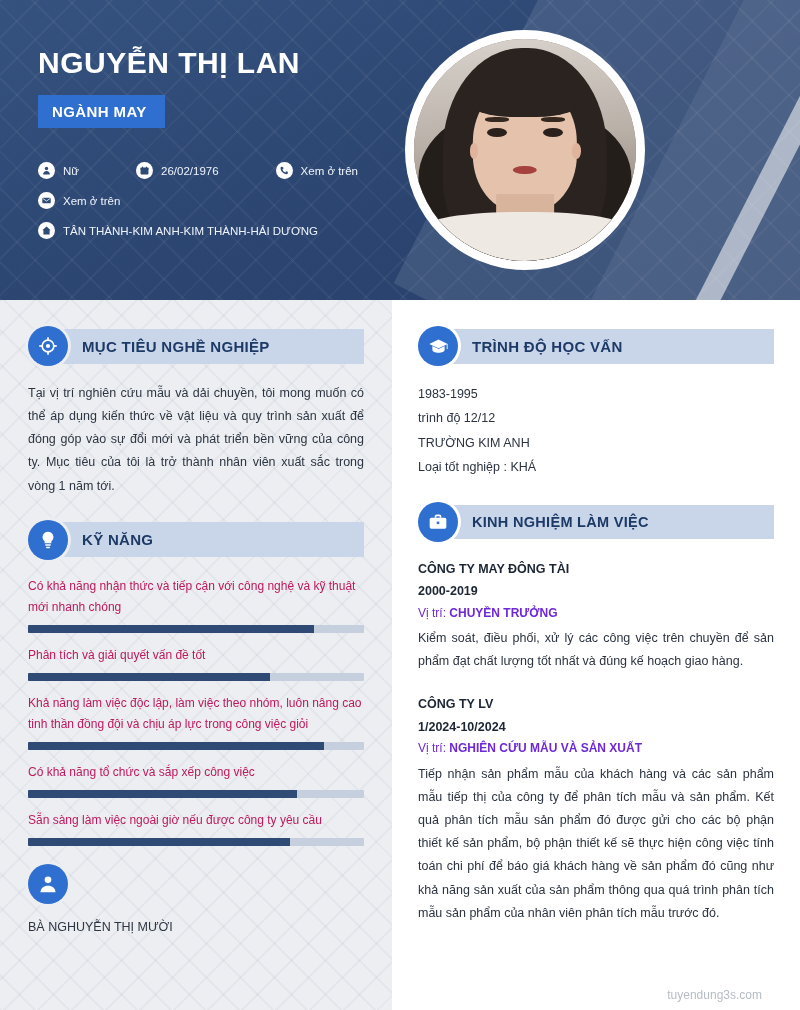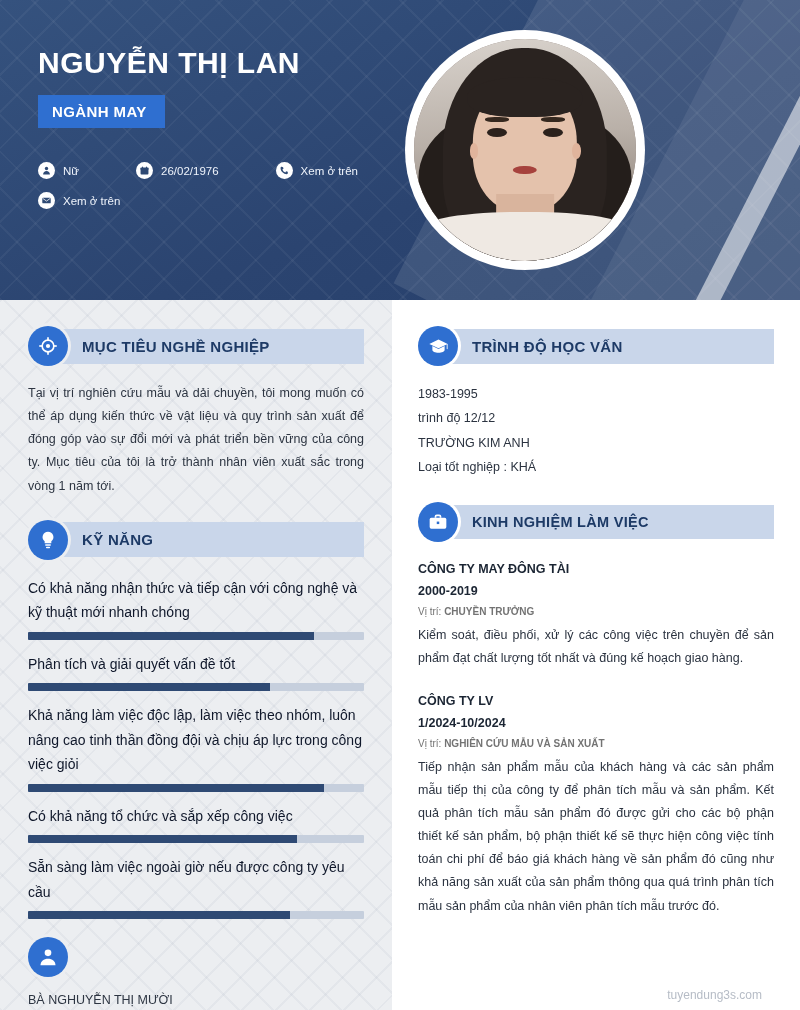--- a/index.html
+++ b/index.html
@@ -214,23 +214,23 @@
     line-height: 1.85;
     color: #2b3340;
     text-align: justify;
     margin-bottom: 22px;
   }
   .left .para { color: #2d3542; }
 
   
   .skill { margin-bottom: 12px; }
   .skill-label {
-    font-size: 14px;
+    font-size: 12px;
     line-height: 1.75;
-    color: #0f172a;
+    color: #be185d;
     margin-bottom: 7px;
   }
   .bar {
     height: 8px;
     background: #c6cfdd;
     border-radius: 1px;
     overflow: hidden;
   }
   .bar > span {
     display: block; height: 100%;
@@ -260,22 +260,22 @@
     text-transform: uppercase;
     line-height: 1.8;
   }
   .job-dates {
     font-size: 12.5px;
     font-weight: bold;
     color: #1b2533;
     line-height: 1.8;
   }
   .job-role {
-    font-size: 10px;
-    color: #737373;
+    font-size: 12px;
+    color: #6d28d9;
     line-height: 1.8;
     margin-bottom: 3px;
   }
   .job-role b { text-transform: uppercase; }
   .job-desc {
     font-size: 12.5px;
     line-height: 1.85;
     color: #2b3340;
     text-align: justify;
   }
@@ -334,20 +334,30 @@
         </div>
         <div class="c-row">
           <div class="c-item">
             <span class="c-ic">
               <svg width="9" height="9" viewBox="0 0 16 16" fill="#2f4a74">
                   <rect x="0.5" y="3" width="15" height="10" rx="1.5"></rect>
                   <path d="M1 4l7 5 7-5" stroke="#ffffff" stroke-width="1.4" fill="none"></path>
                 </svg>
             </span>
             <span>Xem ở trên</span>
+          </div>
+        </div>
+        <div class="c-row">
+          <div class="c-item">
+            <span class="c-ic">
+              <svg width="9" height="9" viewBox="0 0 16 16" fill="#2f4a74">
+                  <path d="M8 1L0.5 7.5h2V15h11V7.5h2z"></path>
+                </svg>
+            </span>
+            <span>TÂN THÀNH-KIM ANH-KIM THÀNH-HẢI DƯƠNG</span>
           </div>
         </div>
       </div>
     </div>
 
     <div class="photo-wrap">
       <div class="photo">
         <div class="p-bg"></div>
         <div class="p-hair2"></div>
         <div class="p-hair"></div>

